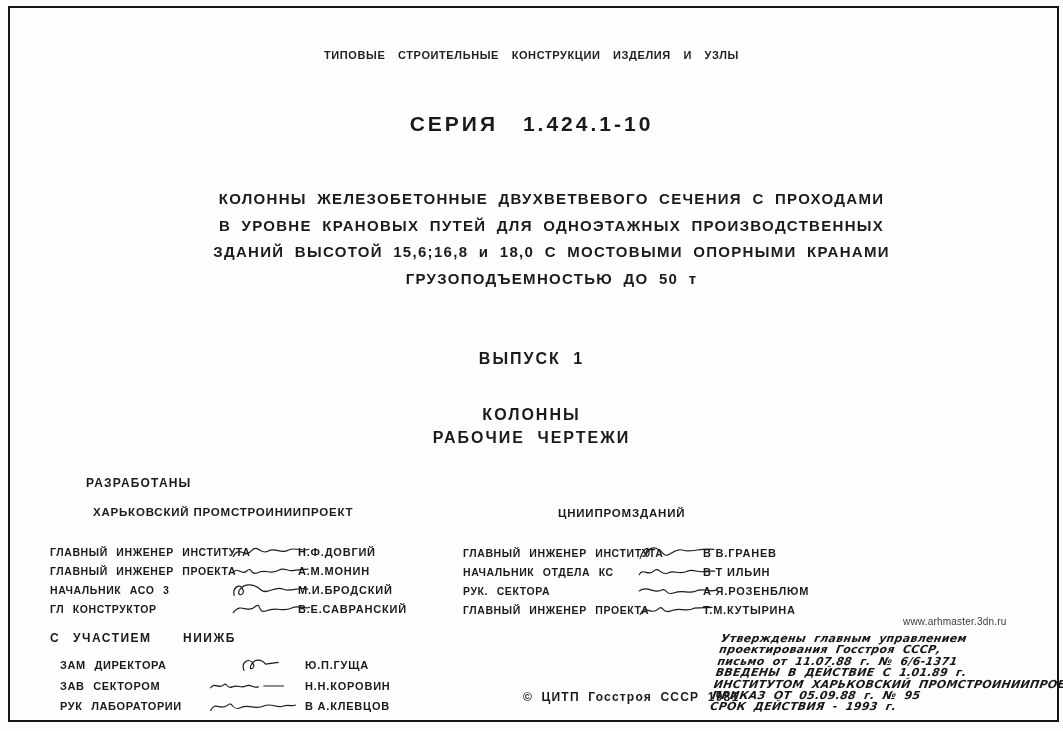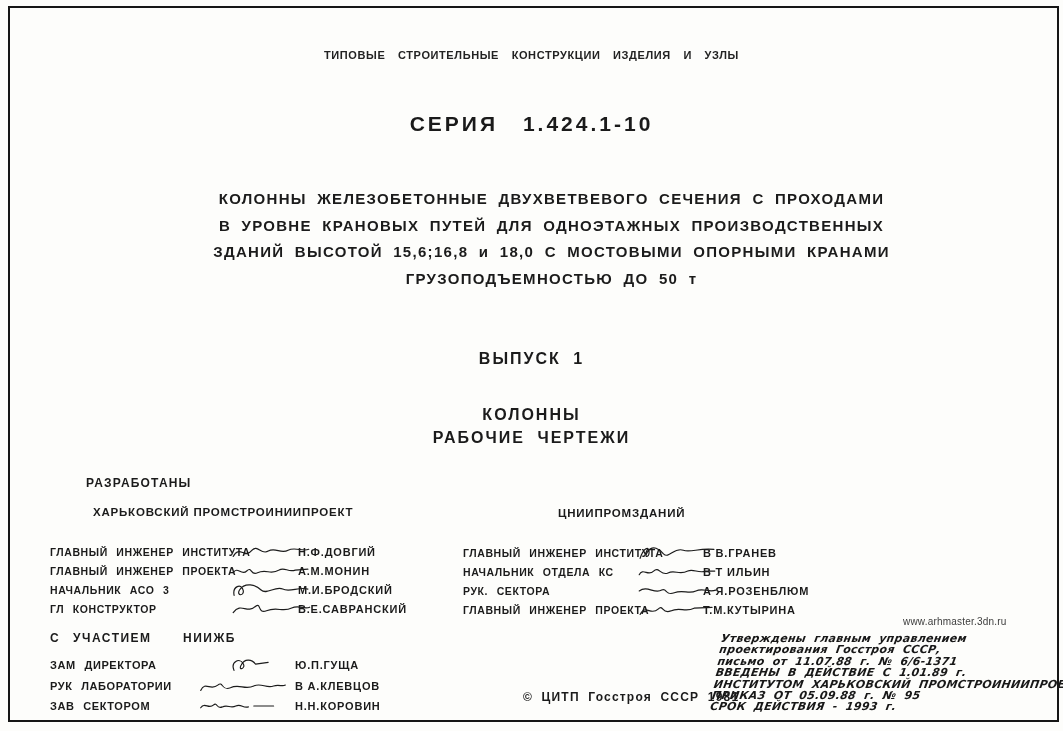--- a/index.html
+++ b/index.html
@@ -61,21 +61,21 @@
   .right-table { left:463px; top:543px; }
   .right-table .role { width:172px; }
   .right-table .sigzone { width:68px; }
 
   .participation-label { left:50px; top:631px; font-size:12px; font-weight:bold;
     letter-spacing:1.5px; word-spacing:8px; }
   .participation-org { left:183px; top:631px; font-size:12px; font-weight:bold;
     letter-spacing:1.5px; }
   .part-table { left:50px; top:655px; }
   .part-table .sig-row { height:20.5px; }
-  .part-table .role { width:145px; font-size:11px; }
+  .part-table .role { width:145px; font-size:11px;margin-left:10px; }
   .part-table .sigzone { width:100px; }
 
   .watermark { left:903px; top:616px; font-size:10px; color:#3c3c3c; letter-spacing:0.2px; }
 
   .approval-note {
     left:722px; top:633px; width:300px;
     font-family:"DejaVu Sans", sans-serif;
     font-style:italic; font-size:11px; font-weight:bold;
     transform:skewX(-9deg); transform-origin:left top; color:#181818;
   }
@@ -200,36 +200,36 @@
     <div class="sig-row">
       <span class="role">ЗАМ ДИРЕКТОРА</span>
       <span class="sigzone">
         <svg width="96" height="18" viewBox="0 0 100 20">
             <path class="sig-stroke" d="M40 16 C36 6 46 2 50 8 C54 14 44 17 48 10 C52 2 60 4 64 9 L78 7"></path>
           </svg>
       </span>
       <span class="person">Ю.П.ГУЩА</span>
     </div>
     <div class="sig-row">
+      <span class="role">ЗАВ СЕКТОРОМ</span>
+      <span class="sigzone">
+        <svg width="96" height="18" viewBox="0 0 100 20">
+            <path class="sig-stroke" d="M3 12 C7 5 12 14 17 9 C22 5 20 14 27 11 C33 8 36 13 42 10 C48 7 50 13 56 11 M62 10 L84 10"></path>
+          </svg>
+      </span>
+      <span class="person">Н.Н.КОРОВИН</span>
+    </div>
+    <div class="sig-row">
       <span class="role">РУК ЛАБОРАТОРИИ</span>
       <span class="sigzone">
         <svg width="96" height="18" viewBox="0 0 100 20">
             <path class="sig-stroke" d="M3 15 C8 4 14 16 22 9 C28 4 26 16 36 12 C46 7 52 15 62 10 C70 6 76 13 84 10 C90 8 94 11 97 9"></path>
           </svg>
       </span>
       <span class="person">В А.КЛЕВЦОВ</span>
-    </div>
-    <div class="sig-row">
-      <span class="role">ЗАВ СЕКТОРОМ</span>
-      <span class="sigzone">
-        <svg width="96" height="18" viewBox="0 0 100 20">
-            <path class="sig-stroke" d="M3 12 C7 5 12 14 17 9 C22 5 20 14 27 11 C33 8 36 13 42 10 C48 7 50 13 56 11 M62 10 L84 10"></path>
-          </svg>
-      </span>
-      <span class="person">Н.Н.КОРОВИН</span>
     </div>
   </div>
 
   <div class="abs watermark">www.arhmaster.3dn.ru</div>
 
   <div class="abs approval-note">
     <div class="n-line">Утверждены  главным  управлением</div>
     <div class="n-line">проектирования  Госстроя  СССР,</div>
     <div class="n-line">письмо  от  11.07.88 г.  №  6/6-1371</div>
     <div class="n-line">ВВЕДЕНЫ  В  ДЕЙСТВИЕ  С  1.01.89 г.</div>

